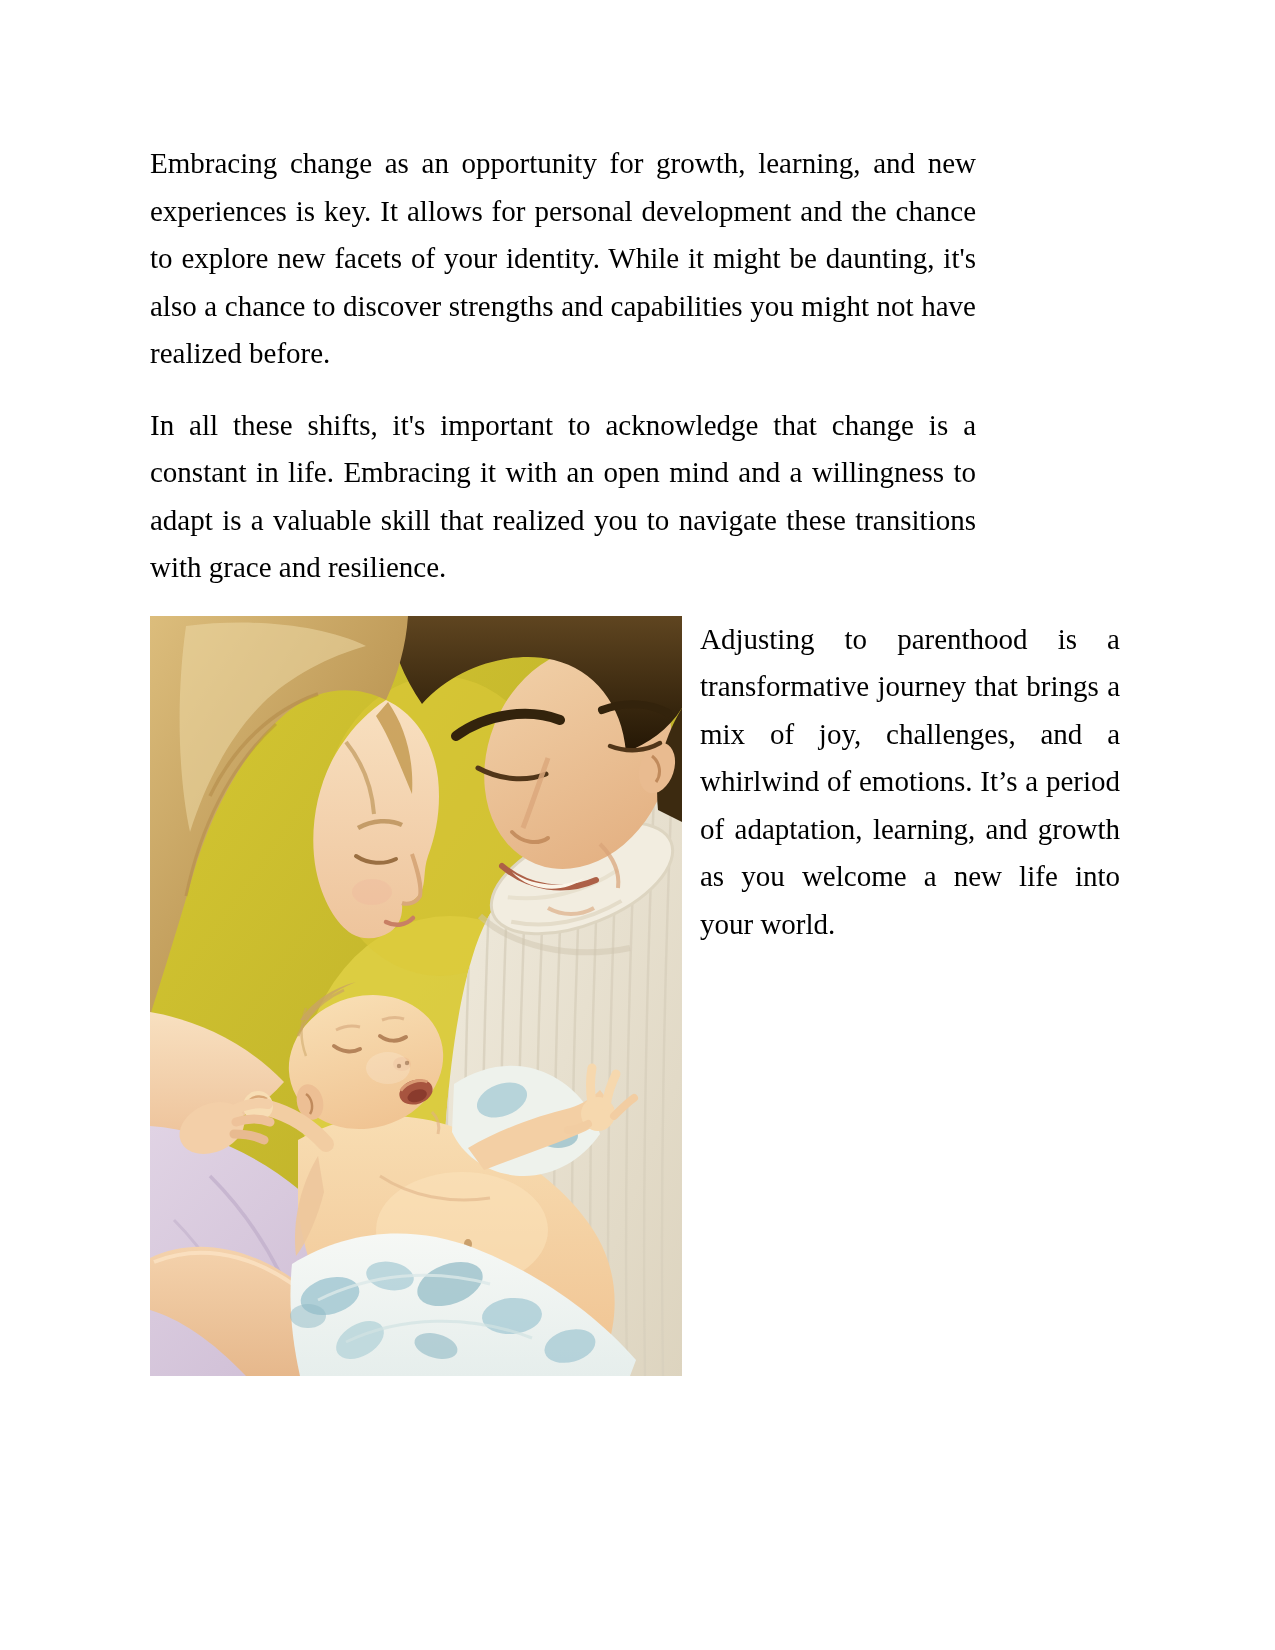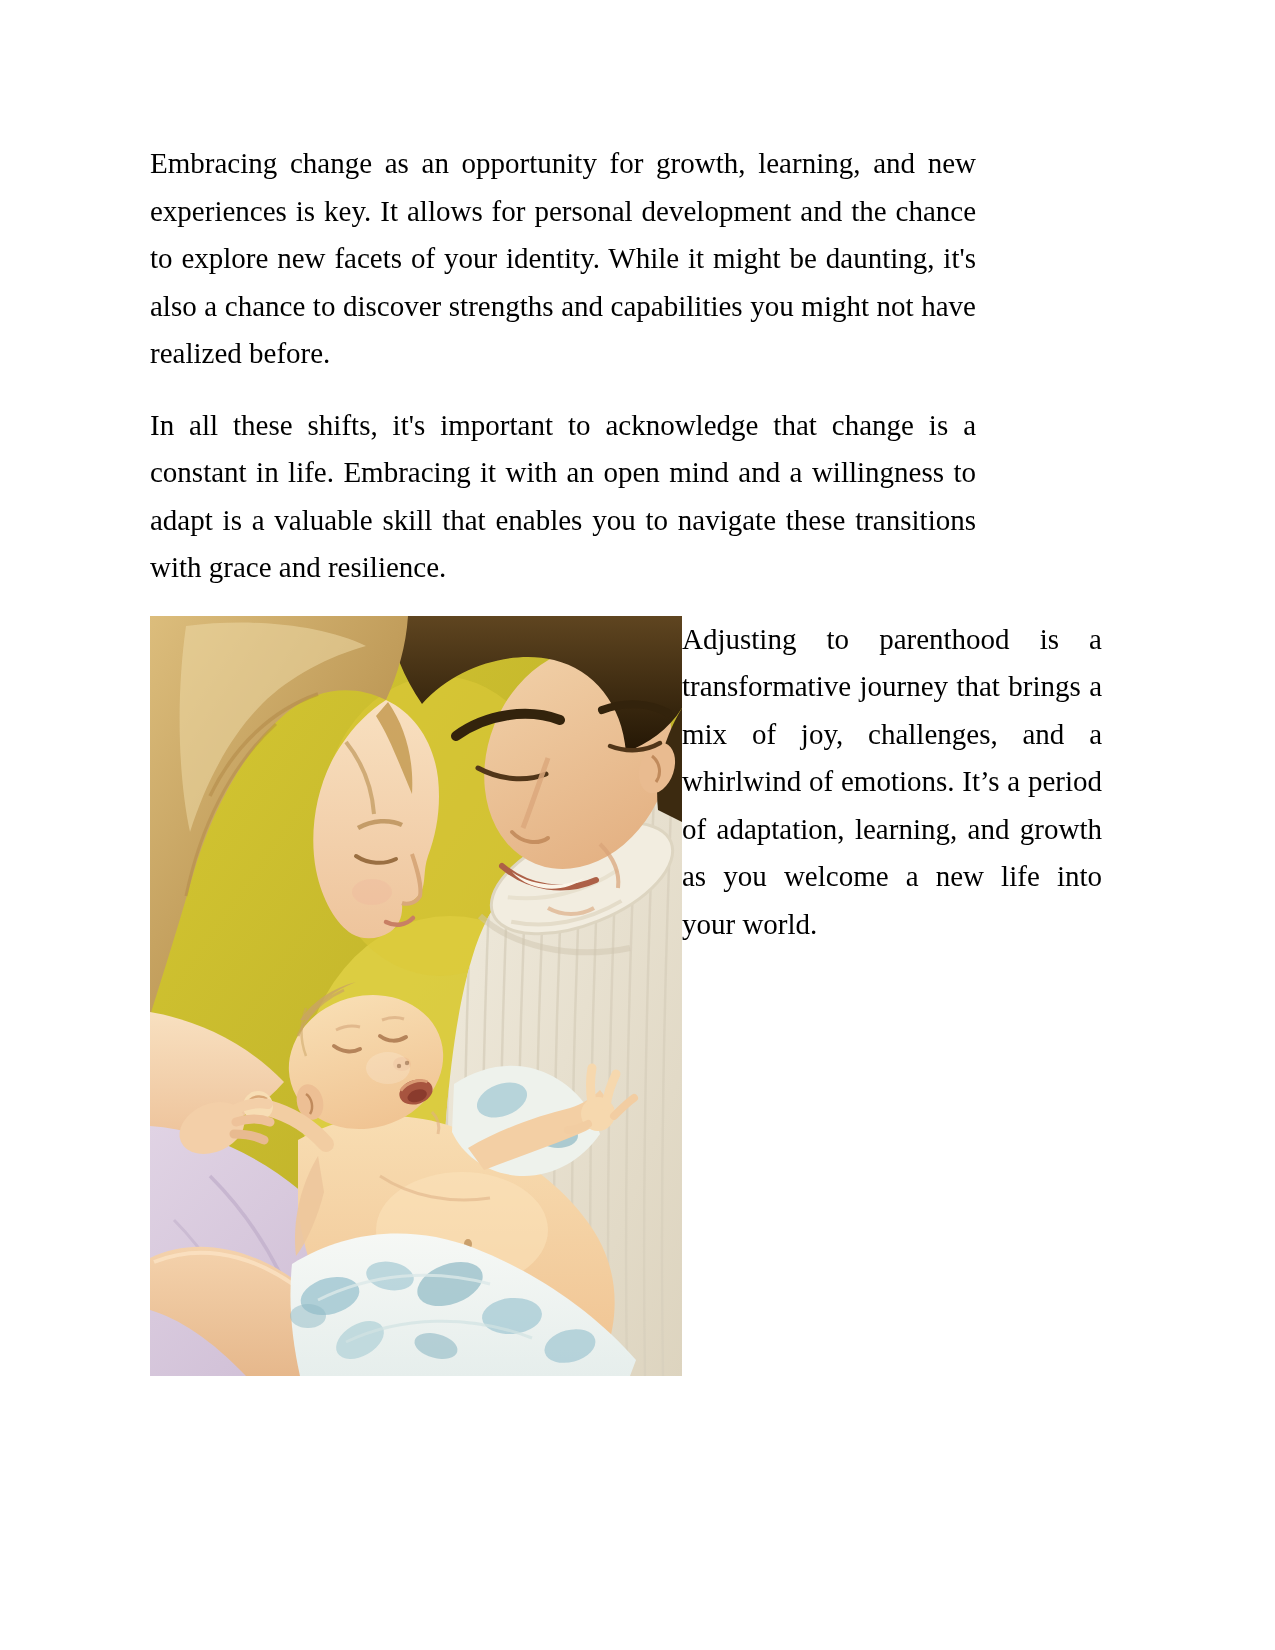--- a/index.html
+++ b/index.html
@@ -20,20 +20,21 @@
     margin:0 0 24px 0;
   }
   .section-heading{
     font-size:38px;
     line-height:52px;
     font-weight:bold;
     margin:43px 0 43px 0;
   }
   .figure-row{
     display:flex;
+    gap:18px;
     align-items:flex-start;
   }
   .photo-frame{
     flex:0 0 532px;
     width:532px;height:760px;
     overflow:hidden;
   }
   .photo-frame svg{display:block;}
   .side-col{
     flex:0 0 420px;
@@ -42,21 +43,21 @@
   .side-col .body-text{margin:0 0 27px 0;}
   .side-col .body-text:last-child{margin-bottom:0;}
 </style>
 </head>
 <body>
 
 <div class="page">
 
   <p class="body-text">Embracing change as an opportunity for growth, learning, and new experiences is key. It allows for personal development and the chance to explore new facets of your identity. While it might be daunting, it's also a chance to discover strengths and capabilities you might not have realized before.</p>
 
-  <p class="body-text">In all these shifts, it's important to acknowledge that change is a constant in life. Embracing it with an open mind and a willingness to adapt is a valuable skill that enables you to navigate these transitions with grace and resilience.</p>
+  <p class="body-text">In all these shifts, it's important to acknowledge that change is a constant in life. Embracing it with an open mind and a willingness to adapt is a valuable skill that realized you to navigate these transitions with grace and resilience.</p>
 
 
   <div class="figure-row">
 
     <div class="photo-frame">
       <svg width="532" height="760" viewBox="0 0 532 760" xmlns="http://www.w3.org/2000/svg" role="img">
         <defs>
           <linearGradient id="bgG" x1="0" y1="0" x2="1" y2="1">
             <stop offset="0" stop-color="#d6c832"></stop>
               <stop offset="1" stop-color="#b3a626"></stop>

